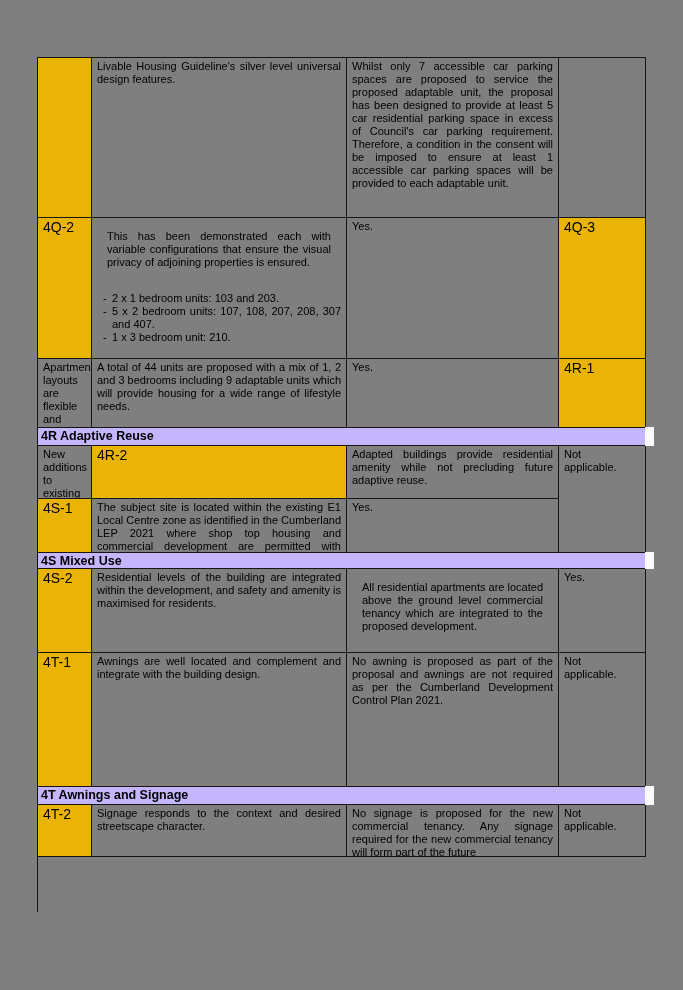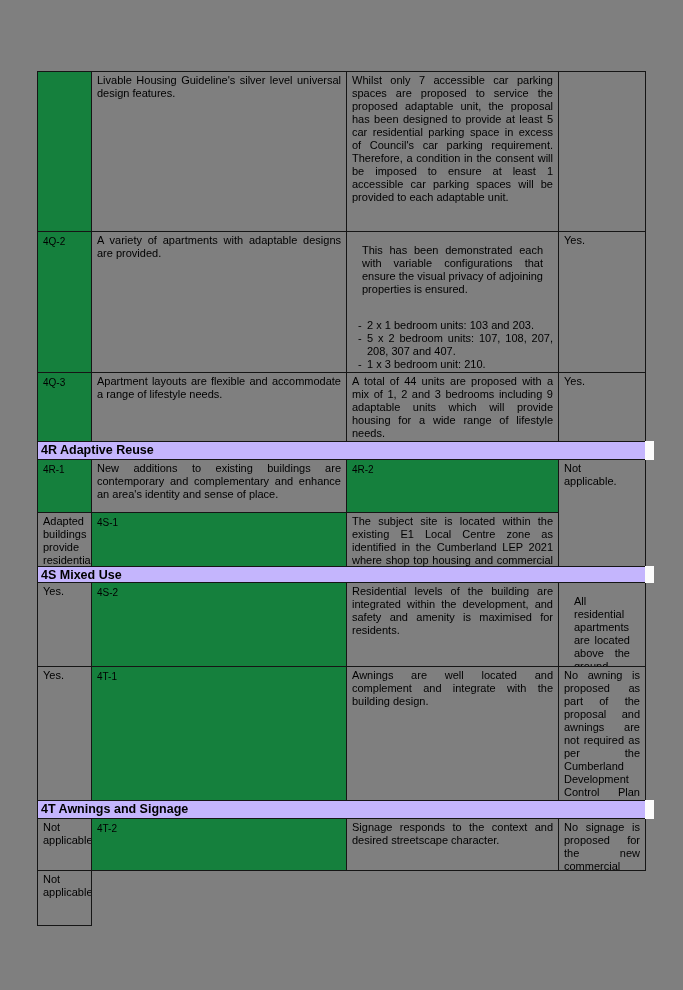--- a/index.html
+++ b/index.html
@@ -6,21 +6,21 @@
   body{
     width:683px;height:990px;
     background:#7f7f7f;
     font-family:"Liberation Sans", sans-serif;
     color:#000;
     position:relative;
     overflow:hidden;
   }
   .table-clip{
     position:absolute;
-    left:37px;top:71px;
+    left:37px;top:57px;
     width:622px;height:855px;
     overflow:hidden;
   }
   .tbl{
     display:grid;
     grid-template-columns:54px 255px 212px 87px;
     grid-template-rows:160px 141px 69px 18px 53px 54px 16px 84px 134px 18px 52px 55px;
     width:608px;
     border-top:1px solid #151515;
     border-left:1px solid #151515;
@@ -28,22 +28,22 @@
   .cell{
     box-sizing:border-box;
     border-right:1px solid #151515;
     border-bottom:1px solid #151515;
     padding:2px 5px 3px 5px;
     overflow:hidden;
     font-size:11px;
     line-height:13px;
   }
   .code{
-    background:#15803d;
-    font-size:10px;
+    background:#eab308;
+    font-size:14px;
     padding-top:3px;
   }
   .just{text-align:justify;}
   .sec{
     grid-column:1 / -1;
     background:#c4b5fd;
     font-weight:bold;
     font-size:12.5px;
     line-height:15px;
     padding:1px 3px;
@@ -75,21 +75,20 @@
 
 <div class="table-clip">
   <div class="tbl">
 
     <div class="cell code"></div>
     <div class="cell just">Livable Housing Guideline's silver level universal design features.</div>
     <div class="cell just">Whilst only 7 accessible car parking spaces are proposed to service the proposed adaptable unit, the proposal has been designed to provide at least 5 car residential parking space in excess of Council's car parking requirement. Therefore, a condition in the consent will be imposed to ensure at least 1 accessible car parking spaces will be provided to each adaptable unit.</div>
     <div class="cell comp"></div>
 
     <div class="cell code">4Q-2</div>
-    <div class="cell just">A variety of apartments with adaptable designs are provided.</div>
     <div class="cell">
       <p class="just">This has been demonstrated each with variable configurations that ensure the visual privacy of adjoining properties is ensured.</p>
       <div class="gap"></div>
       <div class="bullets">
         <div class="b">
           <span class="bm">-</span>
           <span class="bt">2 x 1 bedroom units: 103 and 203.</span>
         </div>
         <div class="b">
           <span class="bm">-</span>

